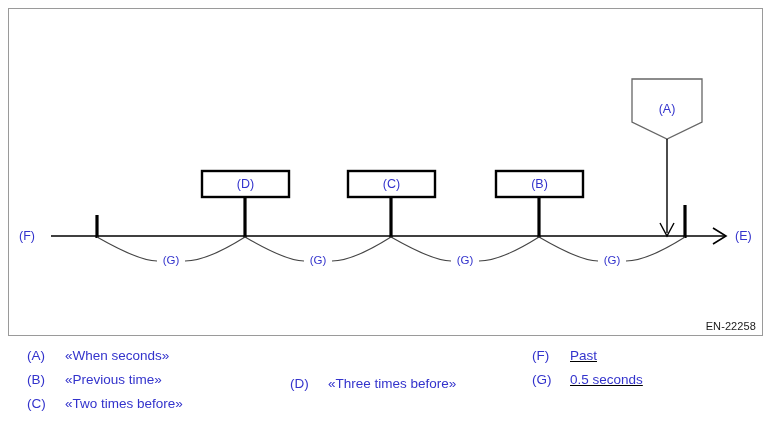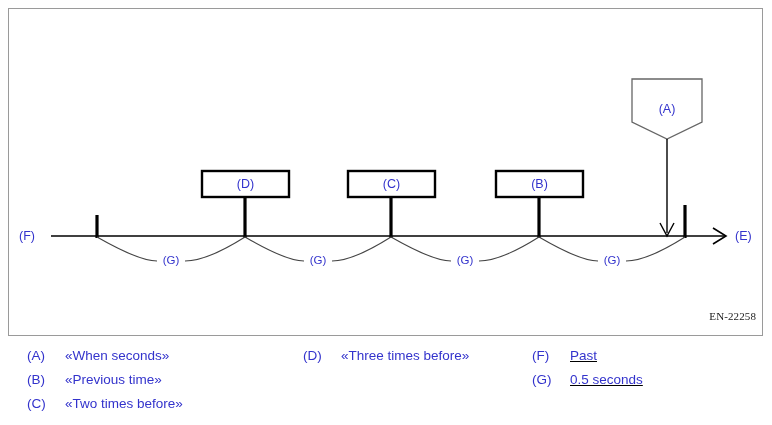--- a/index.html
+++ b/index.html
@@ -31,40 +31,40 @@
     box-sizing: border-box;
   }
   #diagram-svg {
     position: absolute;
     left: 0;
     top: 0;
   }
   .ref-code {
     position: absolute;
     right: 6px;
-    bottom: 13px;
+    bottom: 3px;
     font-size: 11px;
     color: #1a1a1a;
-    font-family: Liberation Serif, serif;
+    font-family: Liberation Sans, sans-serif;
     letter-spacing: 0.1px;
   }
   
   #legend {
     position: absolute;
     left: 8px;
     top: 344px;
     width: 755px;
     height: 74px;
   }
   .legend-col {
     position: absolute;
     top: 0;
   }
   .legend-col-1 { left: 19px; }
-  .legend-col-2 { left: 295px; }
+  .legend-col-2 { left: 282px; margin-top: 28px; }
   .legend-col-3 { left: 524px; text-decoration: underline; }
   .legend-row {
     height: 24px;
     line-height: 24px;
     white-space: nowrap;
     color: #3333cc;
     font-size: 13.5px;
     font-family: "Liberation Sans", sans-serif;
   }
   .legend-key {

